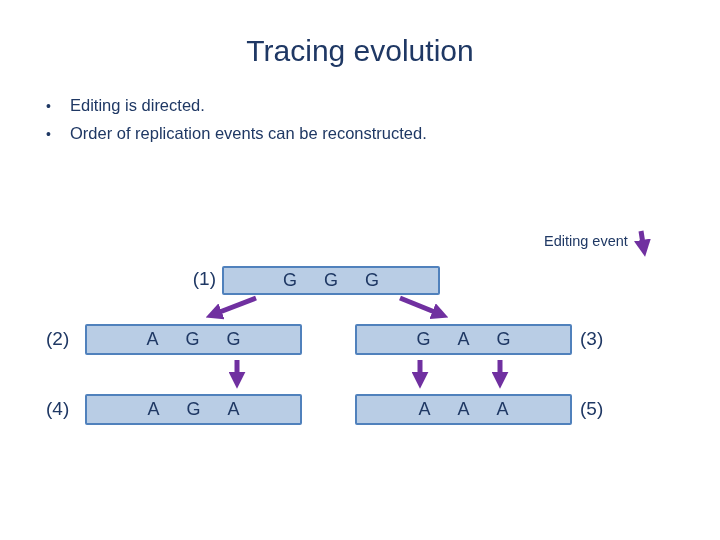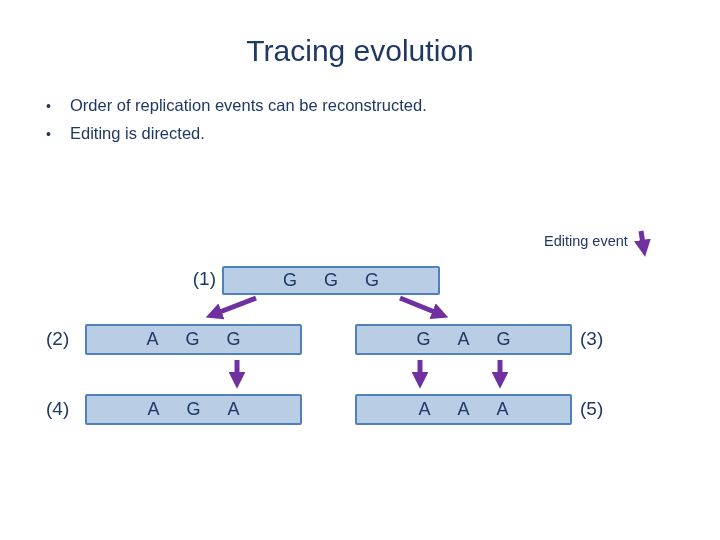--- a/index.html
+++ b/index.html
@@ -92,24 +92,24 @@
 </style>
 </head>
 <body>
 
 <div class="slide">
 
   <h1 class="title">Tracing evolution</h1>
 
   <ul class="bullets">
     <li>
-      <span class="bullet-marker">•</span><span>Order of replication events can be reconstructed.</span>
+      <span class="bullet-marker">•</span><span>Editing is directed.</span>
     </li>
     <li>
-      <span class="bullet-marker">•</span><span>Editing is directed.</span>
+      <span class="bullet-marker">•</span><span>Order of replication events can be reconstructed.</span>
     </li>
   </ul>
 
   <div class="editing-event-label">Editing event</div>
 
   <svg class="arrow-layer" viewBox="0 0 720 540" xmlns="http://www.w3.org/2000/svg">
     <defs>
       <marker id="arrowhead" viewBox="0 0 10 10" refX="6" refY="5" markerWidth="3.4" markerHeight="3.4" orient="auto-start-reverse">
         <path d="M 0 0 L 10 5 L 0 10 z" style="fill: var(--arrow-color, #7030a0)"></path>
       </marker>

